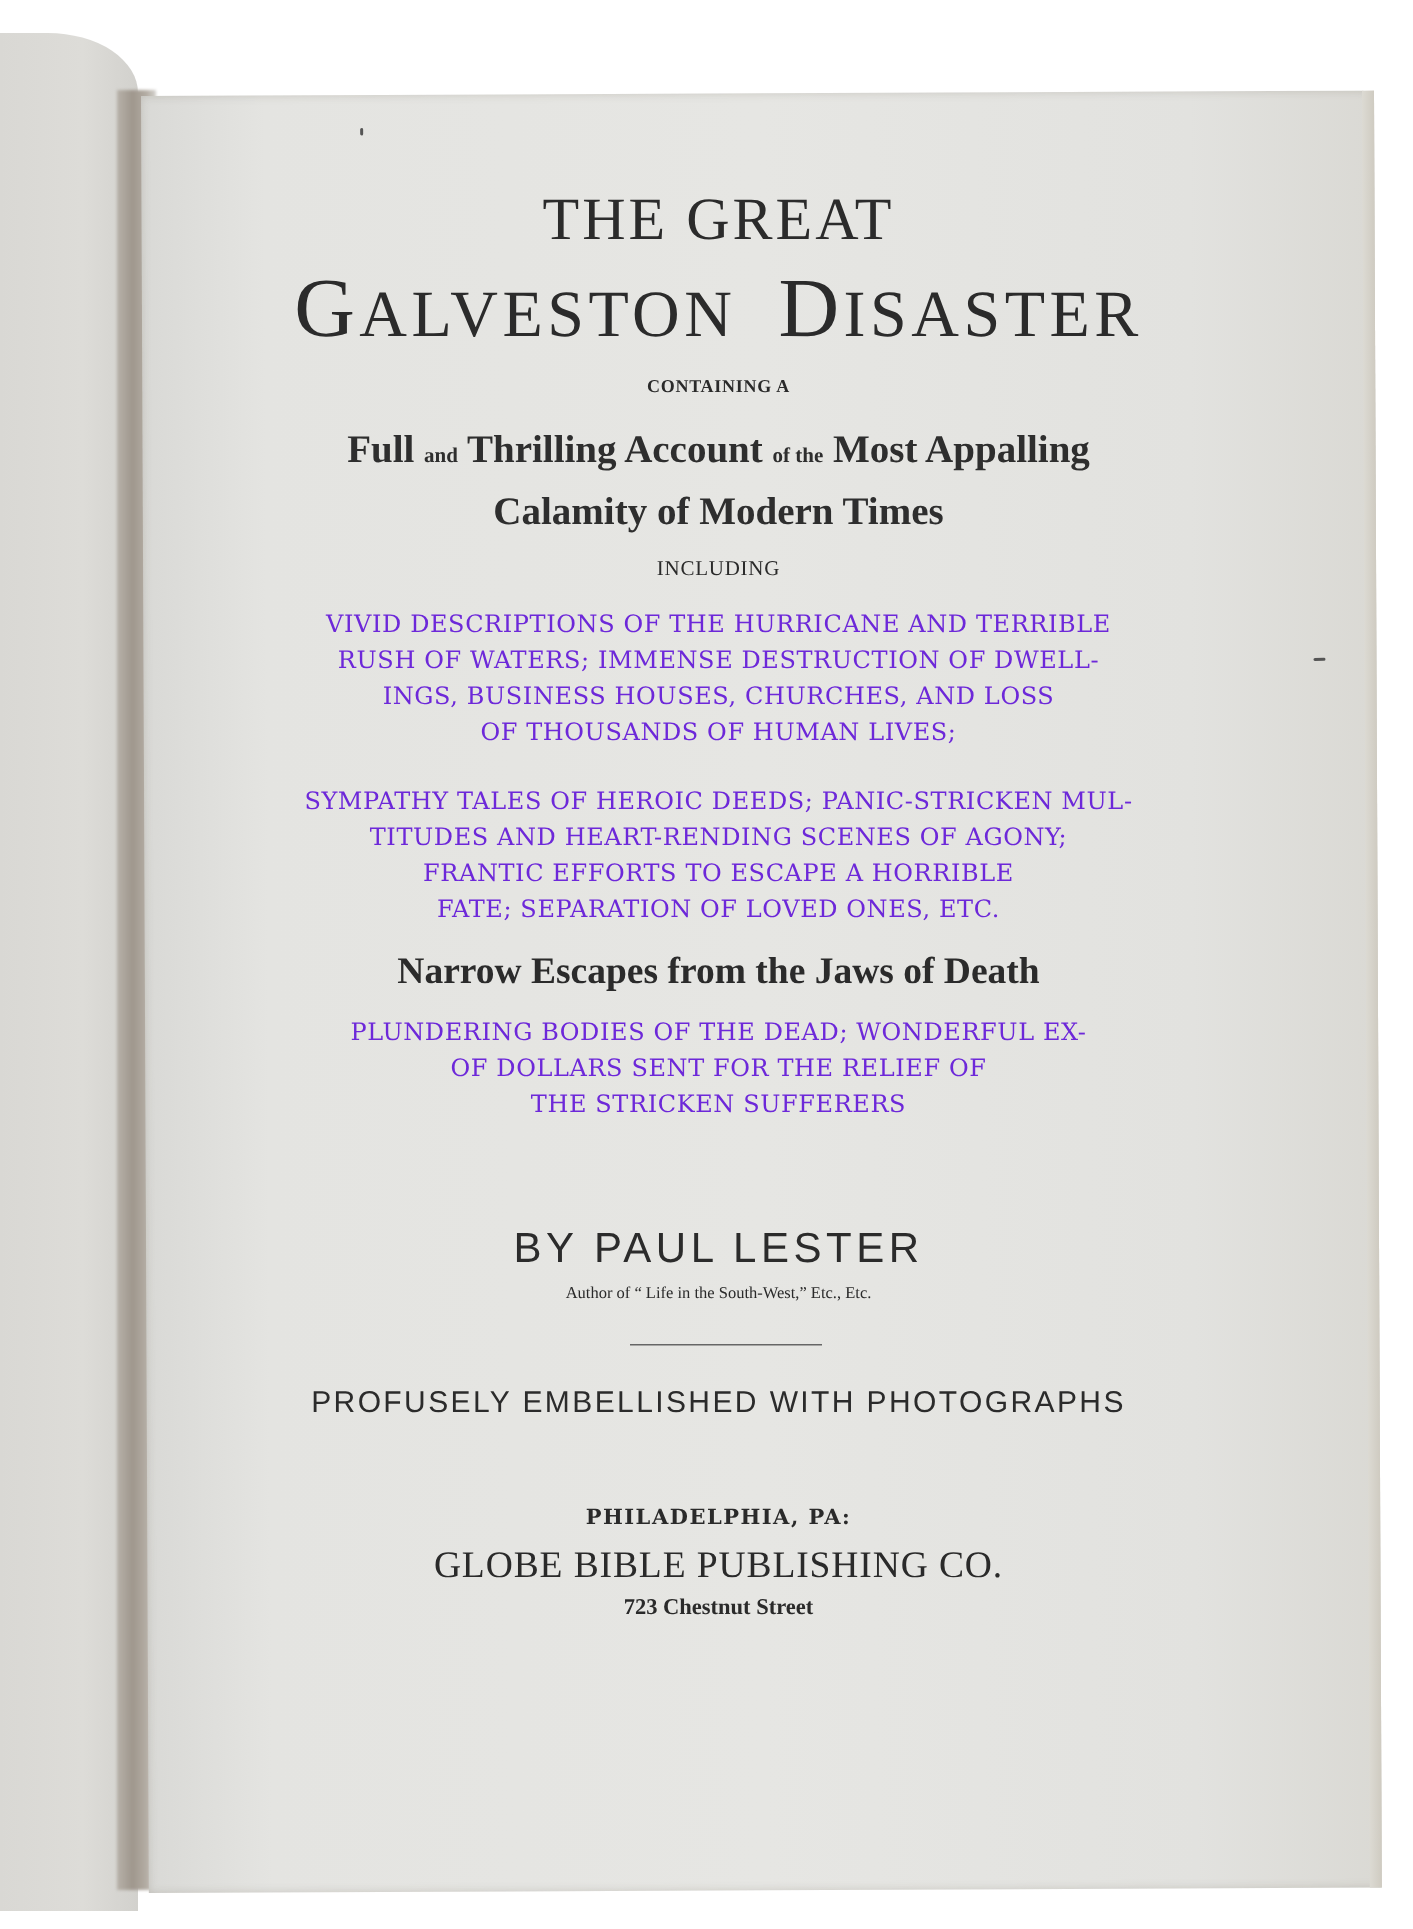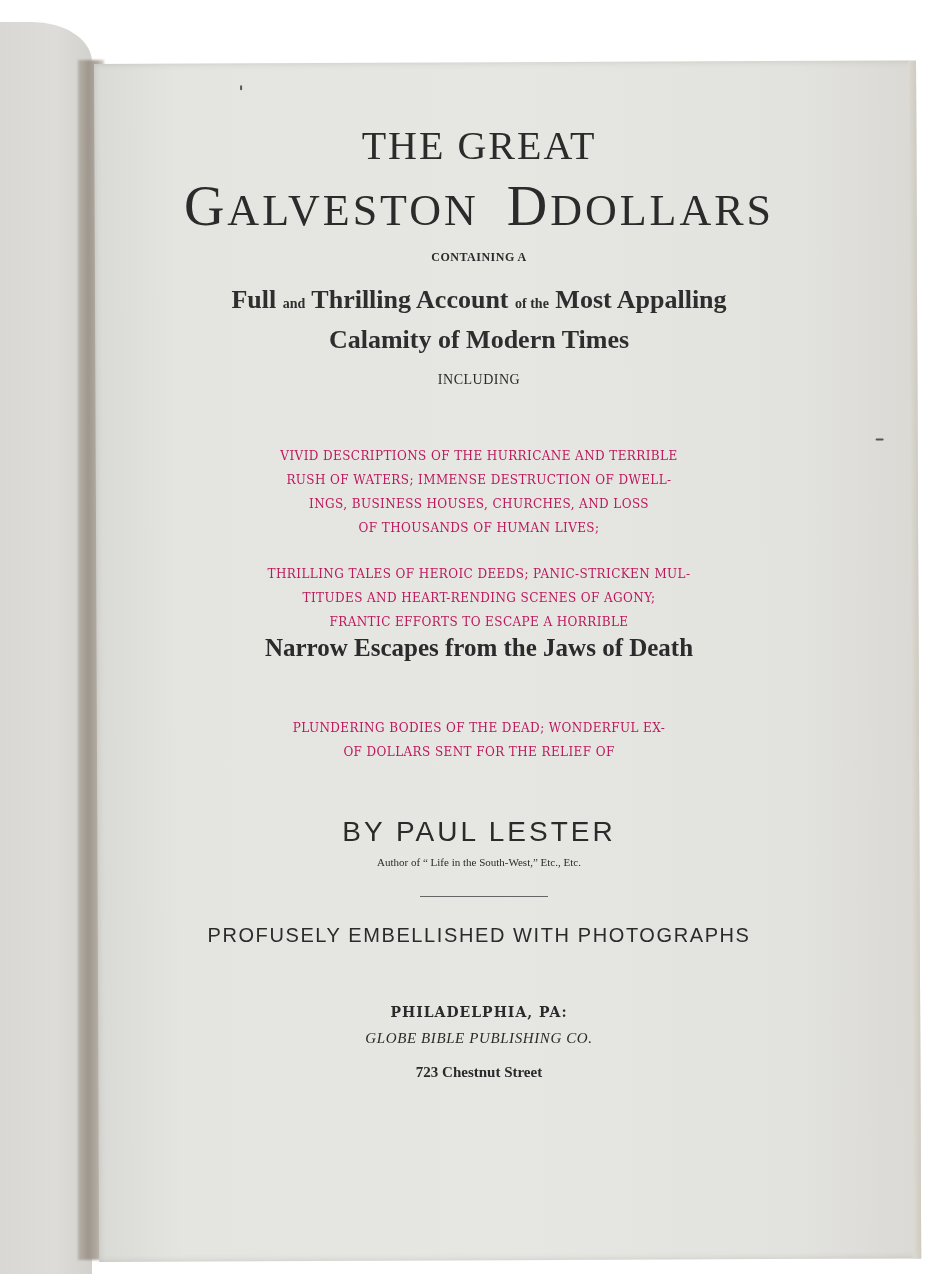--- a/index.html
+++ b/index.html
@@ -105,25 +105,24 @@
       left: 0; right: 0;
       top: 308px;
       font-family: "Liberation Serif", serif;
       font-size: 14px;
       letter-spacing: 0.5px;
     }
     .para {
       position: absolute;
       left: 0; right: 0;
       font-family: "DejaVu Serif", serif;
-      font-size: 12px;
+      font-size: 16px;
       line-height: 24px;
       letter-spacing: 0.4px;
-      color: #be185d;
-      margin-top: 40px;
+      color: #6d28d9;
     }
     .p1 { top: 340px; }
     .p2 { top: 458px; }
     .p3 { top: 612px; }
     .t-narrow {
       position: absolute;
       left: 0; right: 0;
       top: 570px;
       font-family: "Liberation Serif", serif;
       font-size: 25px;
@@ -171,23 +170,22 @@
       font-family: "DejaVu Serif", serif;
       font-size: 14px;
       font-weight: bold;
       letter-spacing: 1px;
     }
     .t-publisher {
       position: absolute;
       left: 0; right: 0;
       top: 966px;
       font-family: "Liberation Serif", serif;
-      font-size: 15px;
+      font-size: 25px;
       letter-spacing: 0.6px;
-      font-style: italic;
     }
     .t-address {
       position: absolute;
       left: 0; right: 0;
       top: 1000px;
       font-family: "Liberation Serif", serif;
       font-size: 15px;
       font-weight: bold;
     }
     .speck {
@@ -205,21 +203,21 @@
 <div class="right-page">
   <div class="right-edge"></div>
   <span class="speck" style="left:146px;top:22px;width:2px;height:5px;"></span>
   <span class="speck" style="left:780px;top:378px;width:8px;height:2px;"></span>
 </div>
 
 <div class="content">
   <div class="t-great">THE GREAT</div>
 
   <div class="t-galveston">
-    <span class="big">G</span><span>ALVESTON</span>&nbsp;&nbsp;<span class="big">D</span><span>DOLLARS</span>
+    <span class="big">G</span><span>ALVESTON</span>&nbsp;&nbsp;<span class="big">D</span><span>ISASTER</span>
   </div>
 
   <div class="t-containing">CONTAINING A</div>
 
   <div class="t-full">
     <div>
       <span>Full</span>
       <span class="small">and</span>
       <span>Thrilling Account</span>
       <span class="small">of the</span>
@@ -231,30 +229,32 @@
   <div class="t-including">INCLUDING</div>
 
   <div class="para p1">
     <div>VIVID DESCRIPTIONS OF THE HURRICANE AND TERRIBLE</div>
     <div>RUSH OF WATERS; IMMENSE DESTRUCTION OF DWELL-</div>
     <div>INGS, BUSINESS HOUSES, CHURCHES, AND LOSS</div>
     <div>OF THOUSANDS OF HUMAN LIVES;</div>
   </div>
 
   <div class="para p2">
-    <div>THRILLING TALES OF HEROIC DEEDS; PANIC-STRICKEN MUL-</div>
+    <div>SYMPATHY TALES OF HEROIC DEEDS; PANIC-STRICKEN MUL-</div>
     <div>TITUDES AND HEART-RENDING SCENES OF AGONY;</div>
     <div>FRANTIC EFFORTS TO ESCAPE A HORRIBLE</div>
+    <div>FATE; SEPARATION OF LOVED ONES, ETC.</div>
   </div>
 
   <div class="t-narrow">Narrow Escapes from the Jaws of Death</div>
 
   <div class="para p3">
     <div>PLUNDERING BODIES OF THE DEAD; WONDERFUL EX-</div>
     <div>OF DOLLARS SENT FOR THE RELIEF OF</div>
+    <div>THE STRICKEN SUFFERERS</div>
   </div>
 
   <div class="t-by">BY PAUL LESTER</div>
   <div class="t-author">Author of “ Life in the South-West,” Etc., Etc.</div>
 
   <div class="divider"></div>
 
   <div class="t-profusely">
     <div>PROFUSELY EMBELLISHED WITH PHOTOGRAPHS</div>
   </div>

